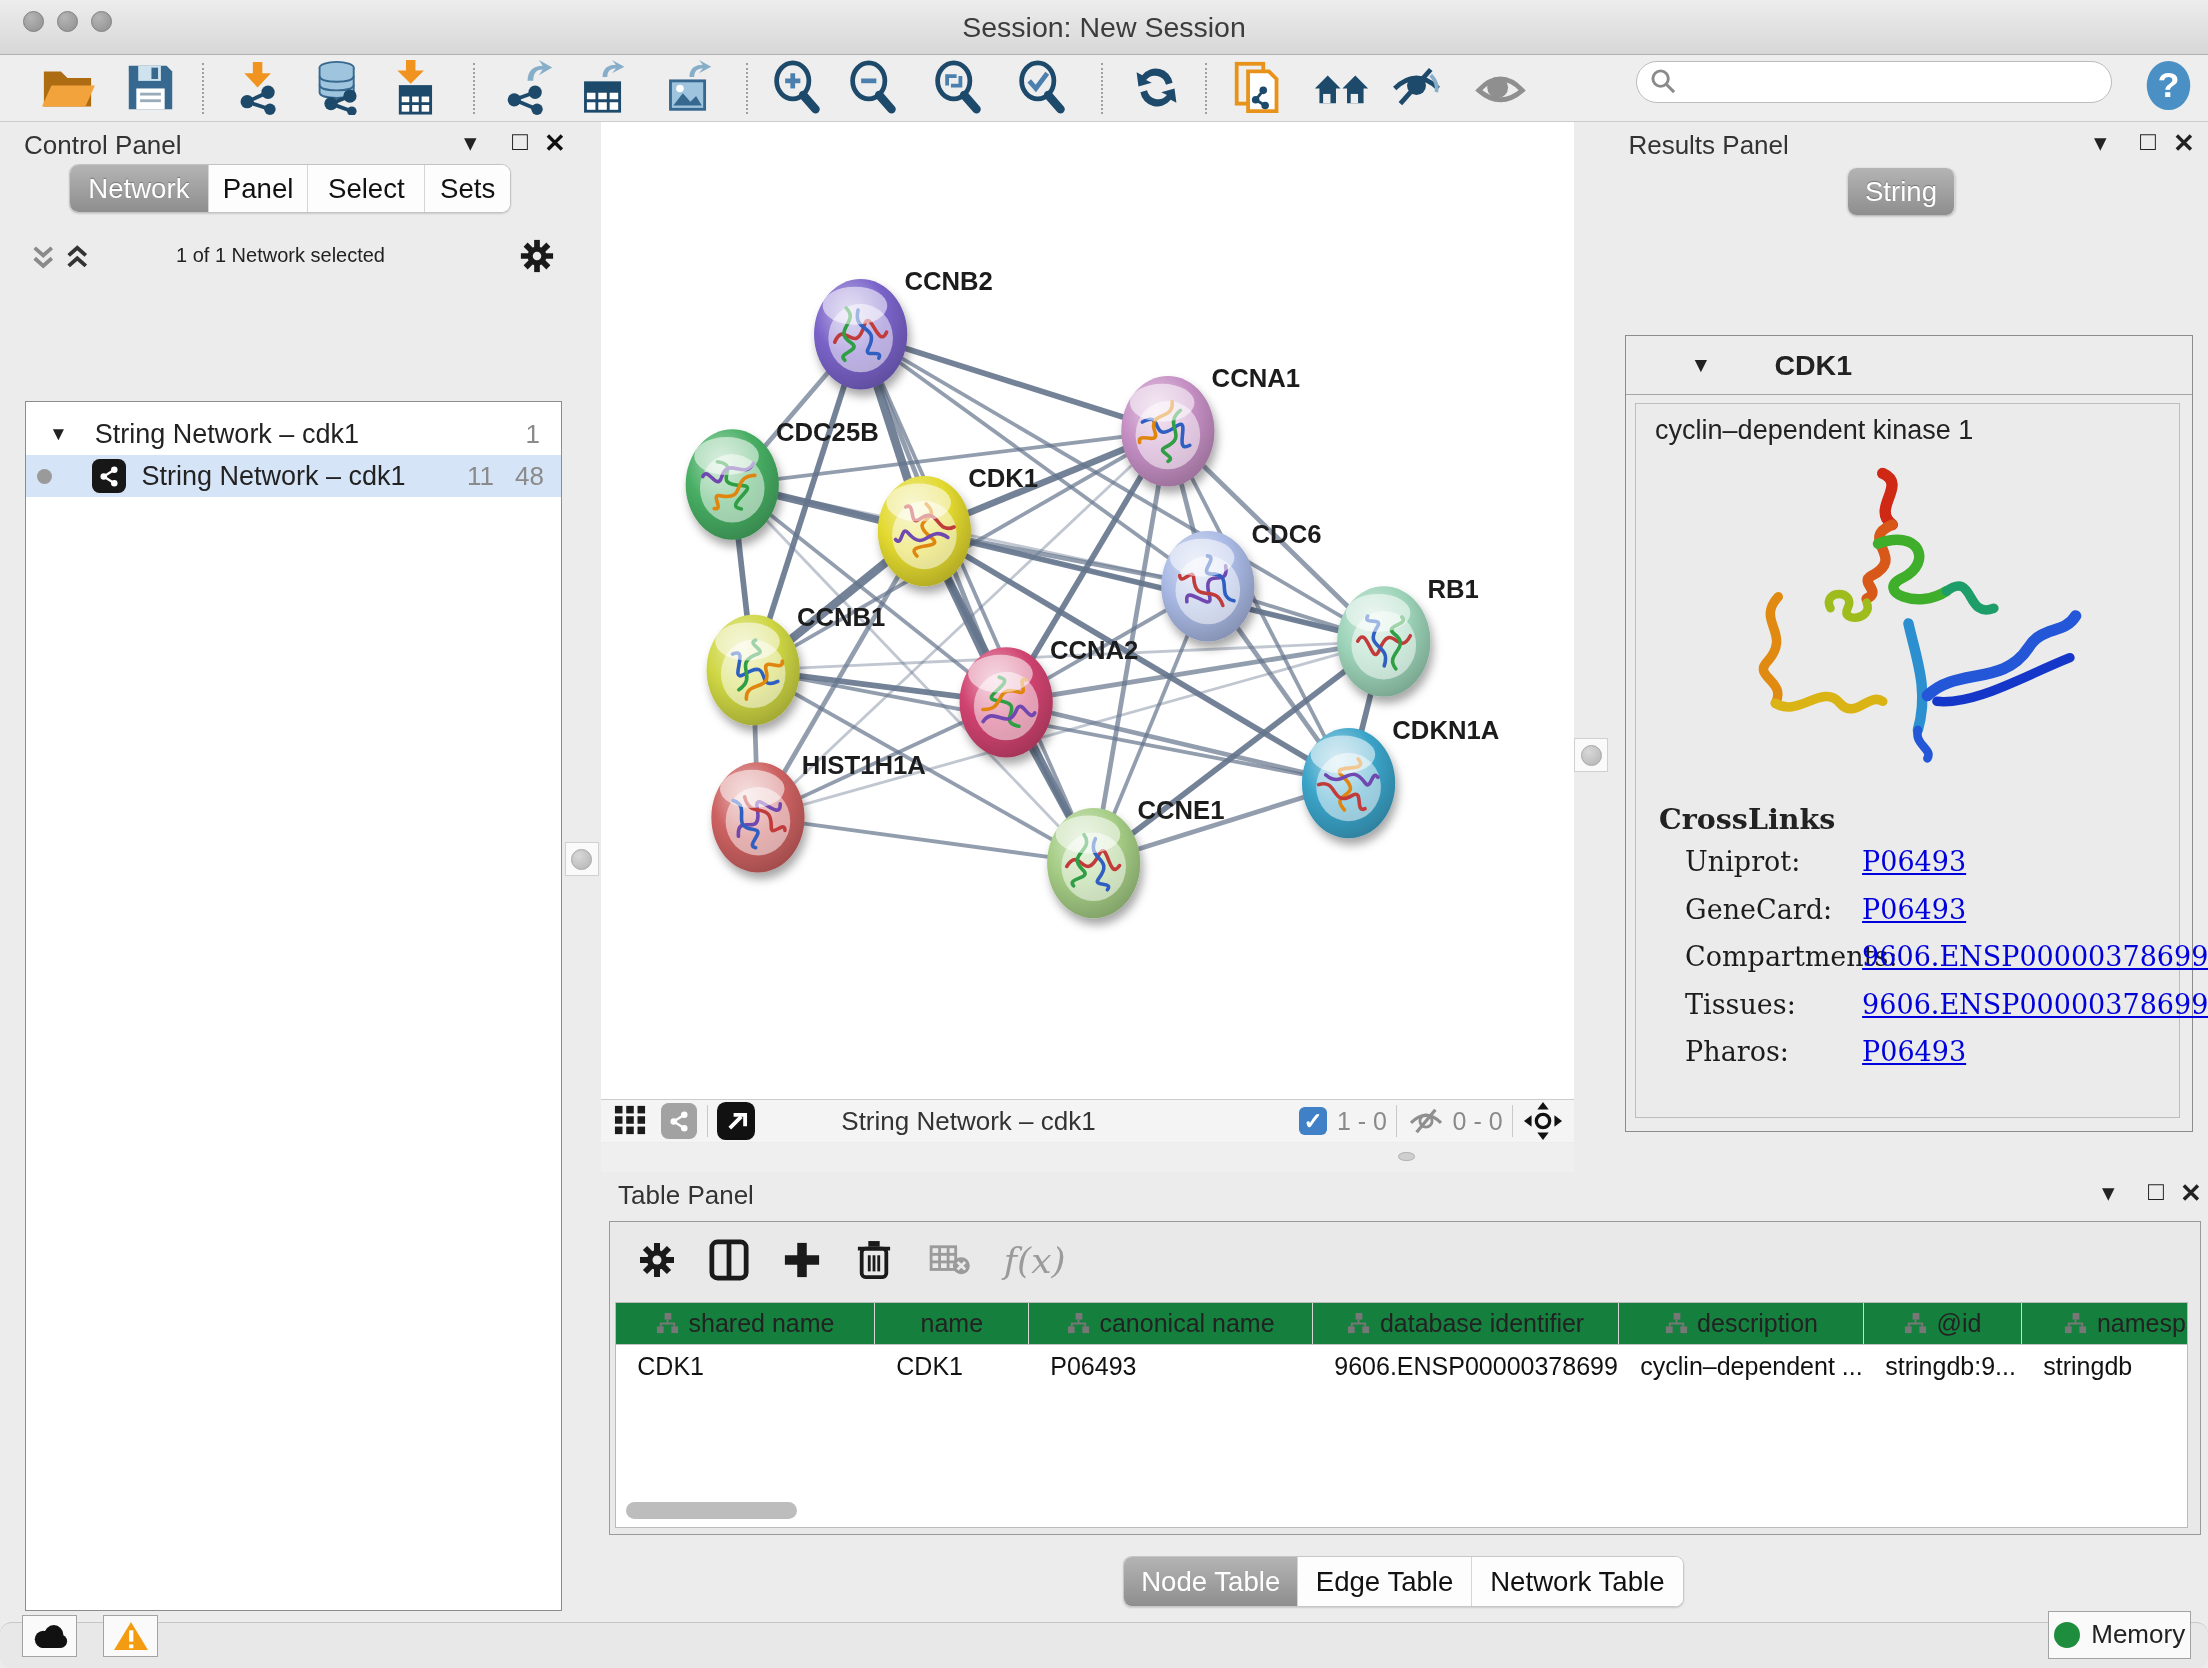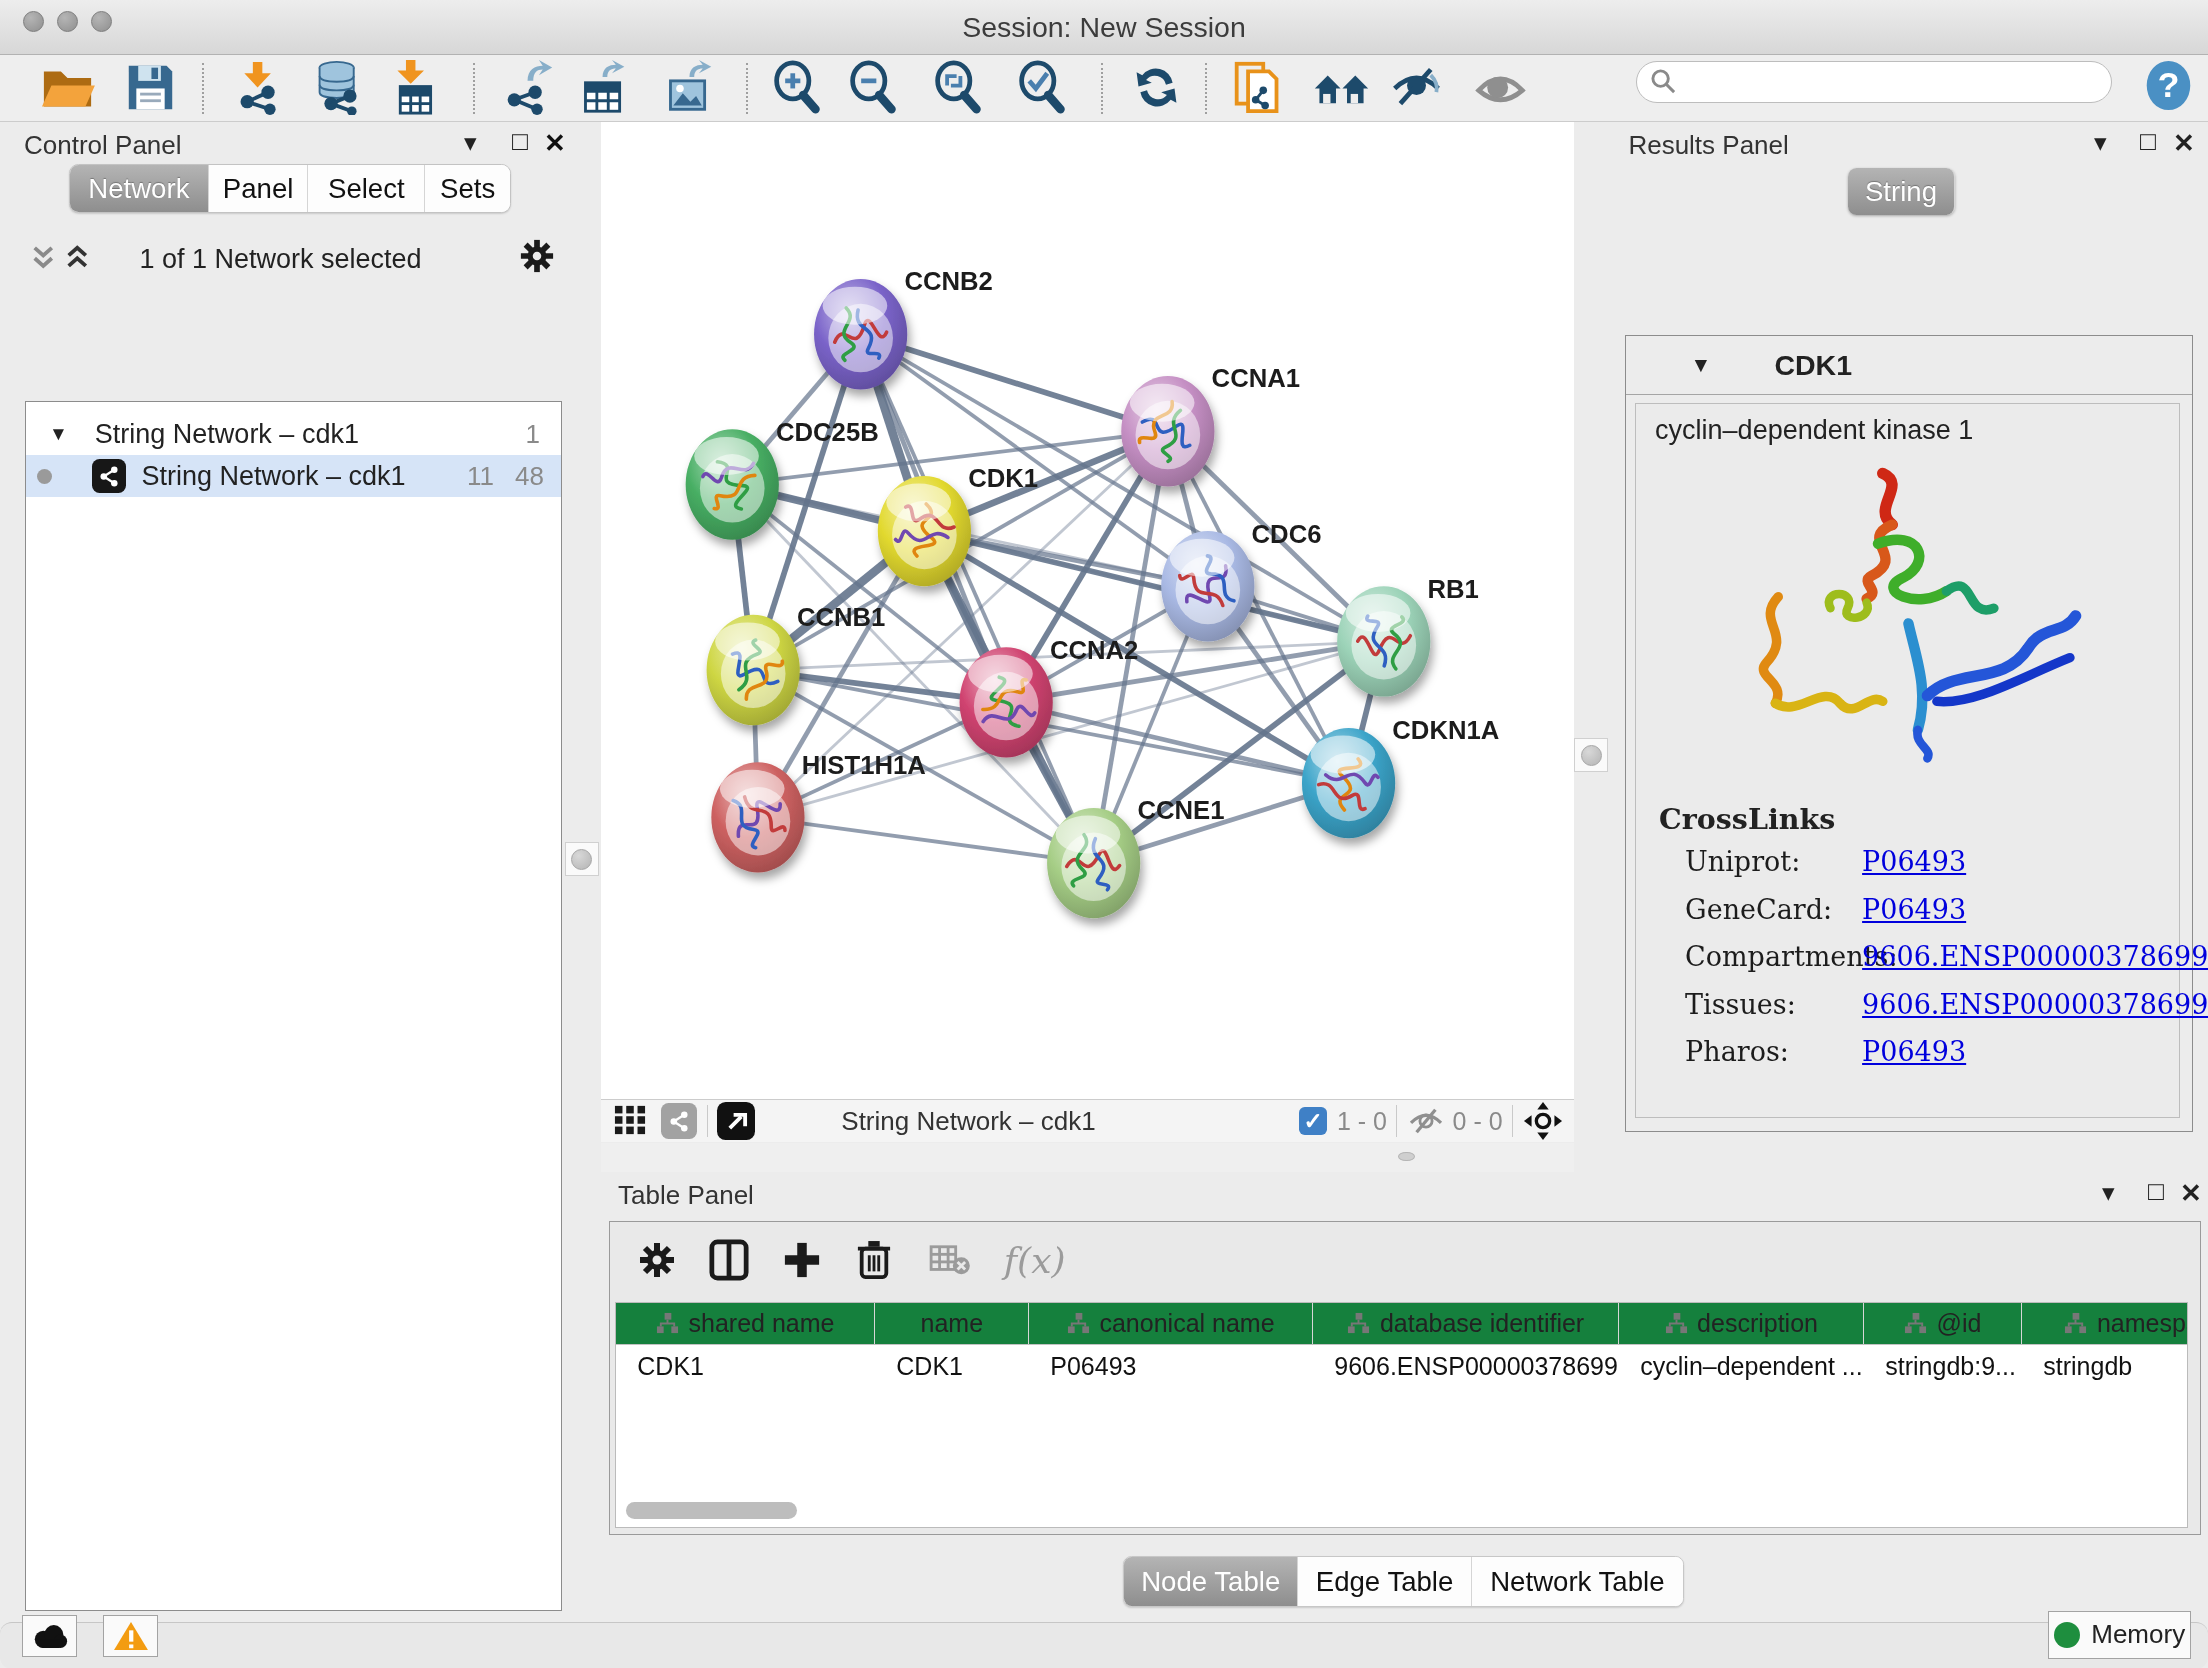--- a/index.html
+++ b/index.html
@@ -17,21 +17,21 @@
   
   .toolbar { left:0; top:55px; width:2208px; height:67px; background:#eeeeee; border-bottom:1px solid #cccccc; }
   .tbtn { top:3.8px; width:57px; height:57px; display:flex; align-items:center; justify-content:center; }
   .tsep { top:7.6px; height:51px; border-left:2.9px dotted #9f9f9f; width:0; }
   .searchbox { top:5.7px; left:1636px; width:476px; height:42px; background:#fff; border:1.9px solid #bdbdbd;
     border-radius:21px; display:flex; align-items:center; padding-left:13.3px; }
   .searchbox input { border:none; outline:none; font-size:25px; width:409px; background:transparent; font-family:inherit; }
 
   
   .panel-title { font-size:26px; color:#333; }
-  .panel-ctl { font-size:27px; color:#222; }
+  .panel-ctl { font-size:20px; color:#222; }
 
   
   .control-panel { left:0; top:122px; width:561px; height:1500px; background:#ececec; }
   .seg-tabs { display:flex; border:1px solid #c3c3c3; border-radius:9.5px; overflow:hidden; background:#fdfdfd;
     box-shadow:0 1px 1.9px rgba(0,0,0,.15); }
   .seg-tab { font-size:27.6px; padding:7.6px 0; text-align:center; border-right:1px solid #d5d5d5; color:#111; background:#fdfdfd; }
   .seg-tab:last-child { border-right:none; }
   .seg-tab.sel { background:linear-gradient(#b4b4b4,#8e8e8e); color:#fff; text-shadow:0 -1px 1px rgba(0,0,0,.3); }
   .treebox { left:25px; top:279px; width:537px; height:1210px; background:#ffffff; border:1.9px solid #8c8c8c; }
   .tree-row { height:42px; display:flex; align-items:center; font-size:27px; }

